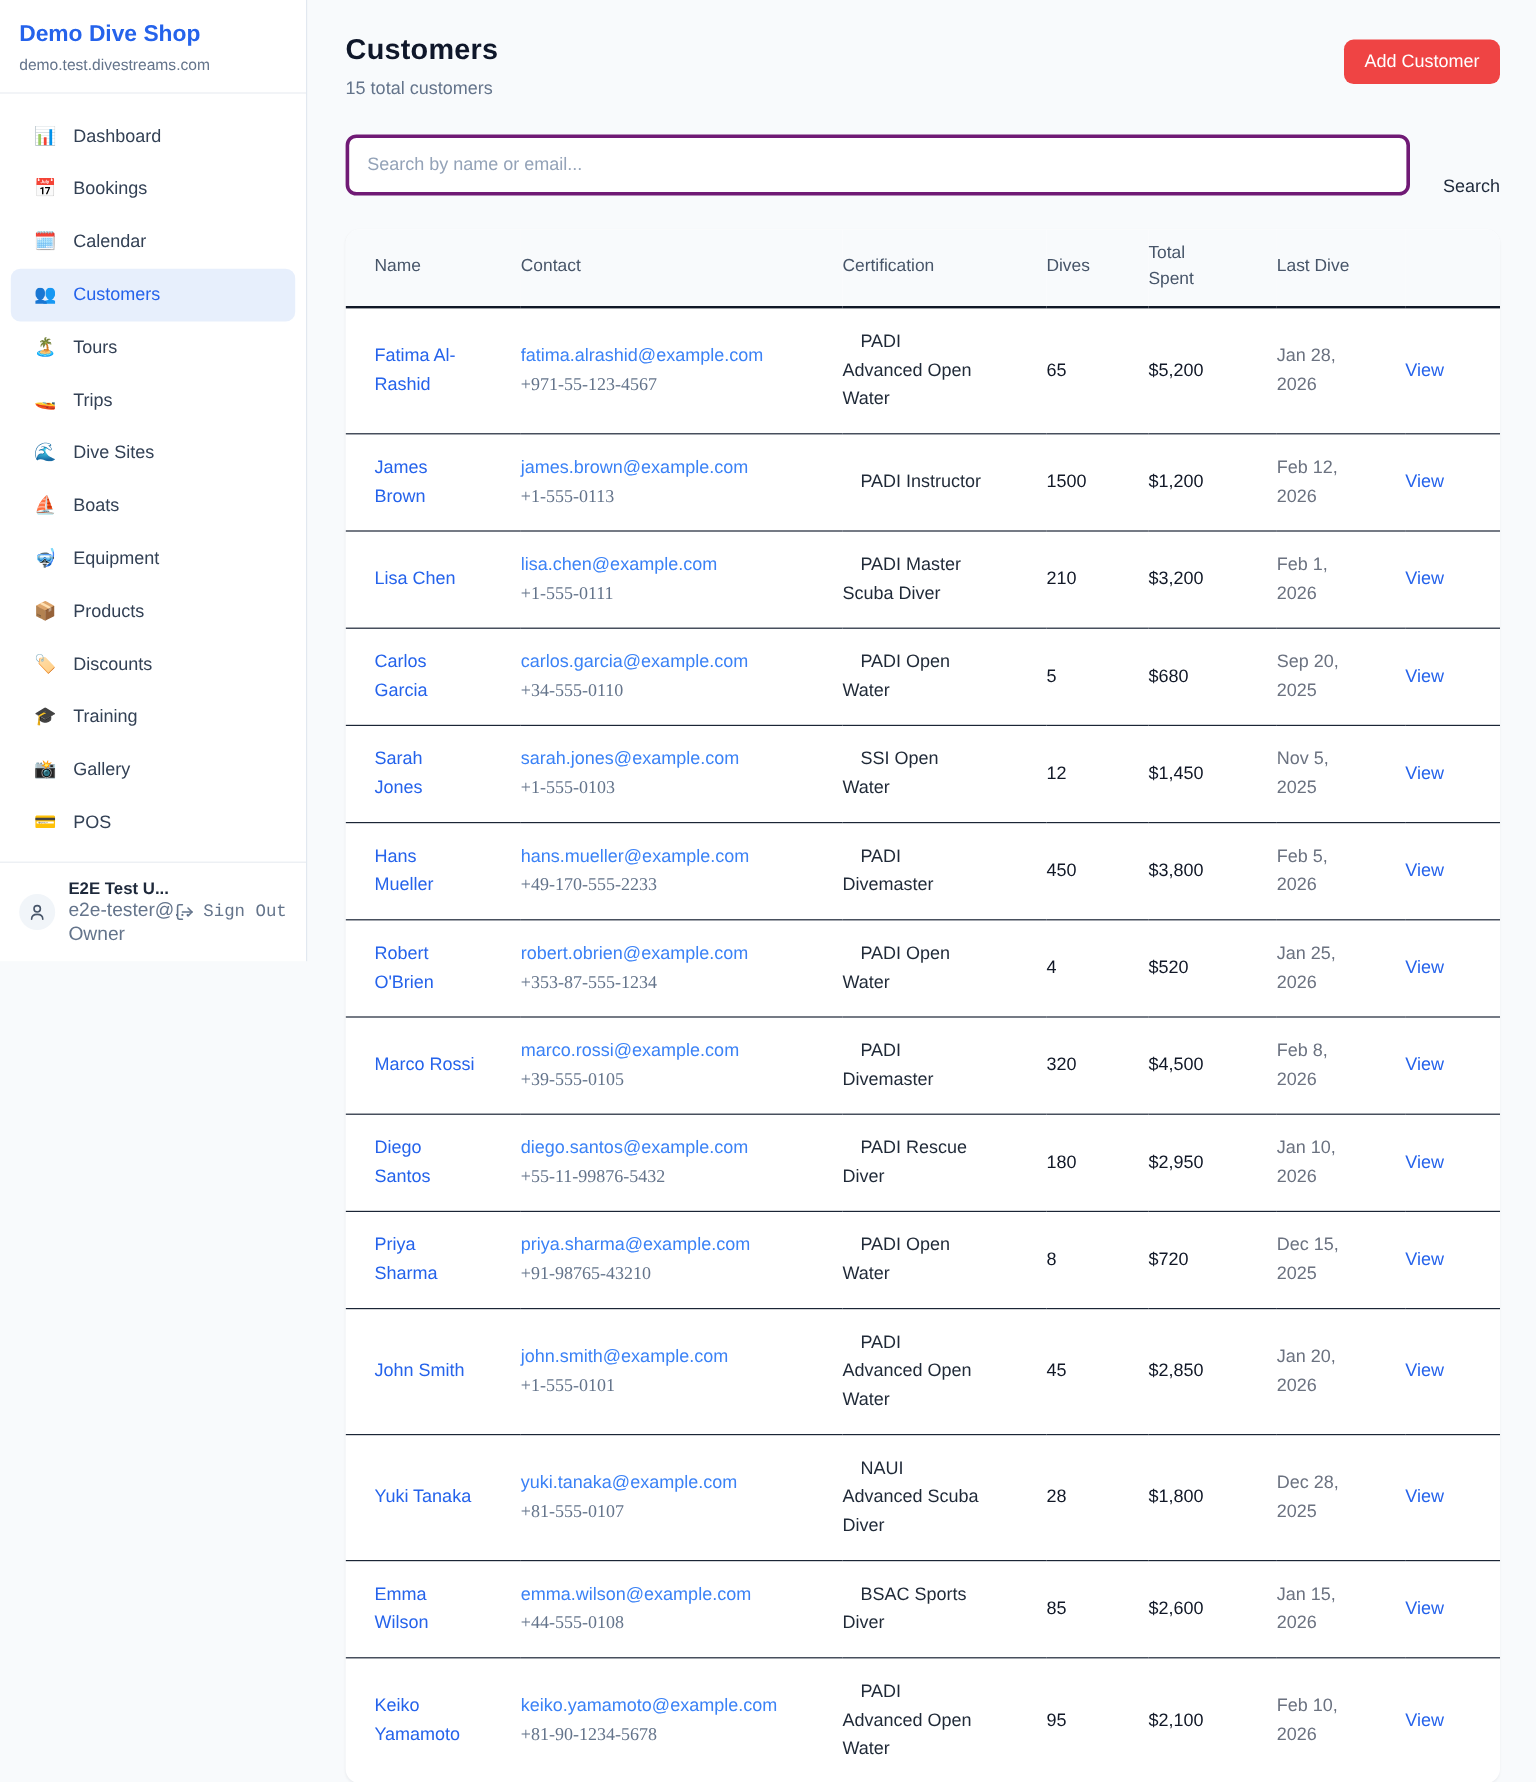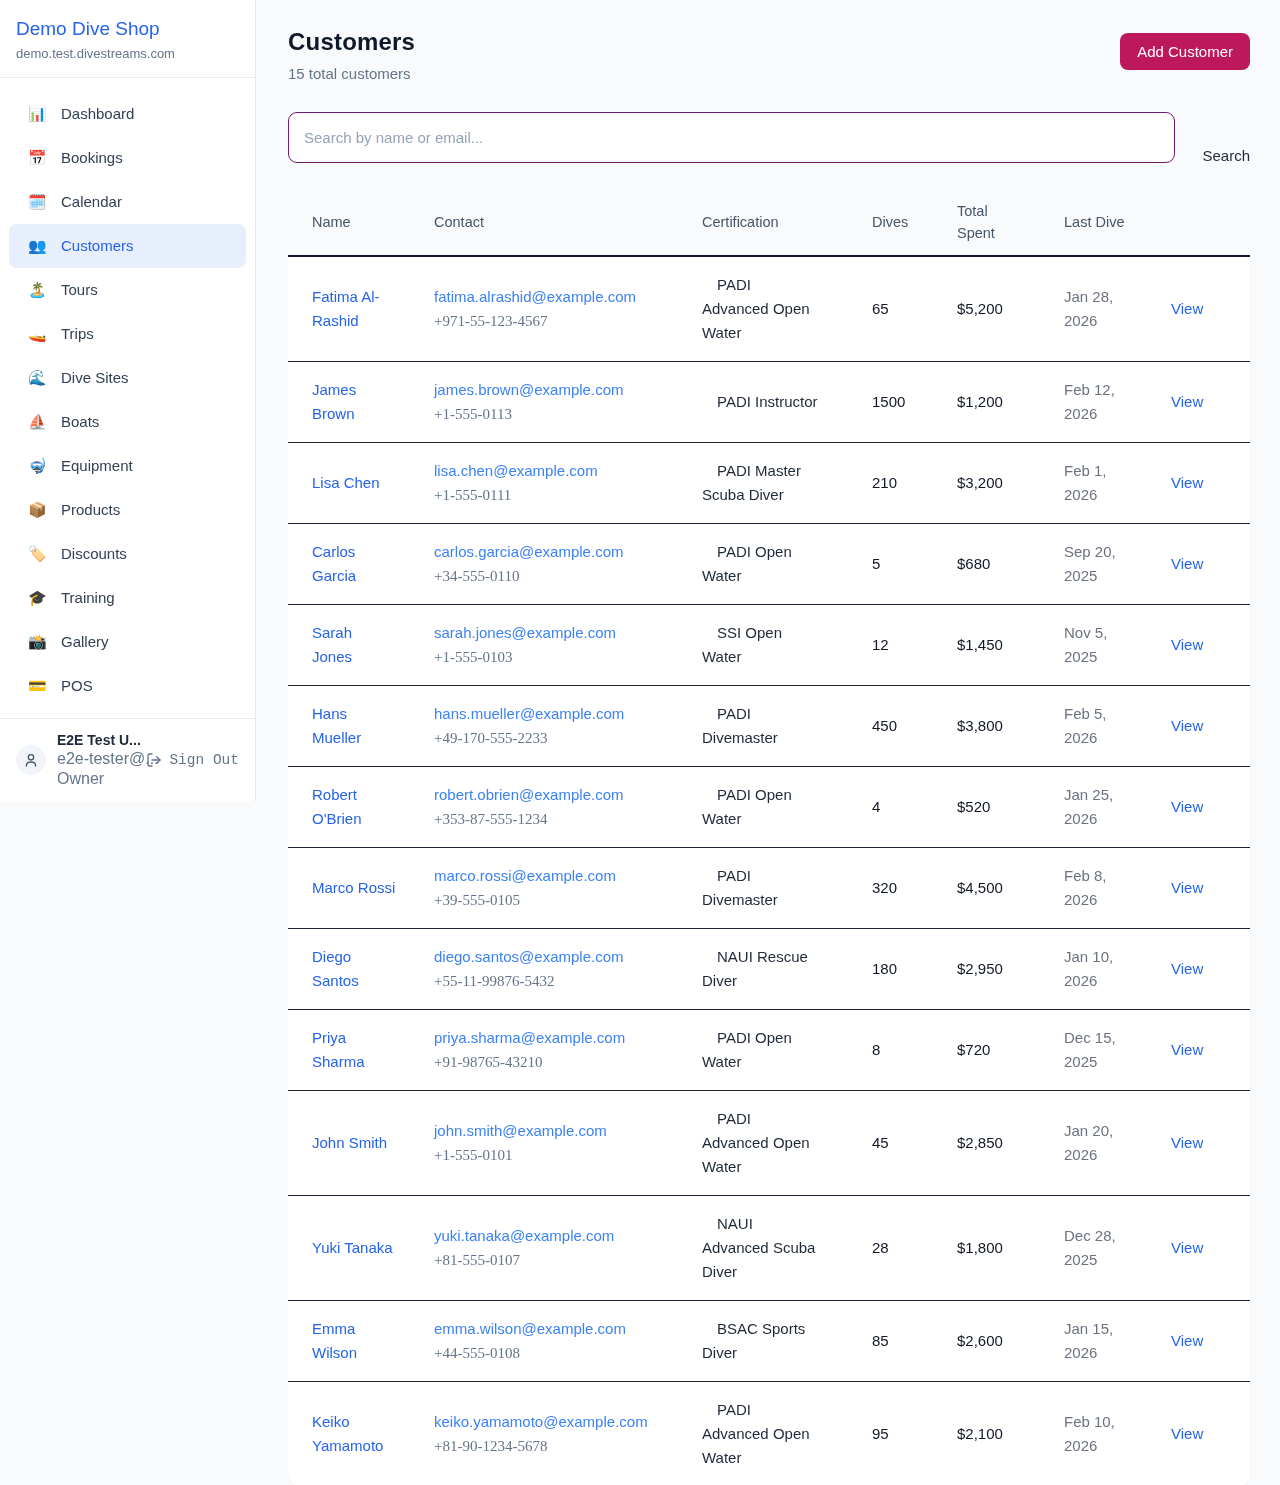--- a/index.html
+++ b/index.html
@@ -13,21 +13,21 @@
 
   
   .sidebar {
     position:absolute; top:0; left:0;
     width:256px; height:801px;
     background:#ffffff;
     border-right:1px solid #e2e8f0;
     display:flex; flex-direction:column;
   }
   .brand { padding:18px 16px 16px; border-bottom:1px solid #e9edf2; }
-  .brand-name { color:#2563eb; font-size:19px; font-weight:normal; line-height:1.2; }
+  .brand-name { color:#2563eb; font-size:19px; font-weight:bold; line-height:1.2; }
   .brand-domain { color:#64748b; font-size:13px; margin-top:5px; }
   .nav { flex:1; padding:14px 9px 0; }
   .nav-item {
     display:flex; align-items:center; gap:13px;
     padding:10px 19px; border-radius:8px;
     color:#334155; font-size:15px; line-height:24px;
     cursor:pointer;
   }
   .nav-item .nav-icon { width:20px; font-size:15px; text-align:center; flex:0 0 auto; }
   .nav-item.active { background:#e7effc; color:#2563eb; font-weight:500; }
@@ -49,29 +49,29 @@
     color:#64748b; font-size:14.5px; font-family:Liberation Mono, monospace; cursor:pointer;
     flex:0 0 auto;
   }
 
   
   .main { margin-left:256px; padding:28px 30px 40px 32px; }
   .header-row { display:flex; justify-content:space-between; align-items:flex-start; }
   .page-title { margin:0; font-size:24px; font-weight:bold; color:#0f172a; letter-spacing:.2px; }
   .page-subtitle { color:#64748b; font-size:15px; margin-top:9px; }
   .btn-primary {
-    background:#be185d; color:#ffffff;
+    background:#ef4444; color:#ffffff;
     border:none; border-radius:8px;
     padding:0 17px; height:37px; margin-top:5px;
     font-size:15px; font-weight:500; font-family:inherit; cursor:pointer;
   }
   .search-row { display:flex; align-items:center; margin-top:29px; }
   .search-input {
     flex:1; height:51px;
-    border:1px solid #701a75; border-radius:9px;
+    border:3px solid #701a75; border-radius:9px;
     padding:0 15px; font-size:15px; color:#0f172a;
     font-family:inherit; background:#fff; outline:none;
   }
   .search-input::placeholder { color:#94a3b8; }
   .search-btn {
     background:none; border:none; padding:0; margin-left:27px;
     color:#1e293b; font-size:15px; font-weight:500; font-family:inherit; cursor:pointer;margin-top:36px;
   }
 
   
@@ -460,21 +460,21 @@
 
   <tr>
     <td class="col-name">
       <a class="name-link">Diego Santos</a>
     </td>
     <td>
       <div class="email">diego.santos@example.com</div>
       <div class="phone">+55-11-99876-5432</div>
     </td>
     <td class="col-cert">
-      <span class="cert">NAUI Rescue Diver</span>
+      <span class="cert">PADI Rescue Diver</span>
     </td>
     <td>
       <span class="dives">180</span>
     </td>
     <td class="col-spent">
       <span class="spent">$2,950</span>
     </td>
     <td class="col-last">
       <span class="last-dive">Jan 10, 2026</span>
     </td>

